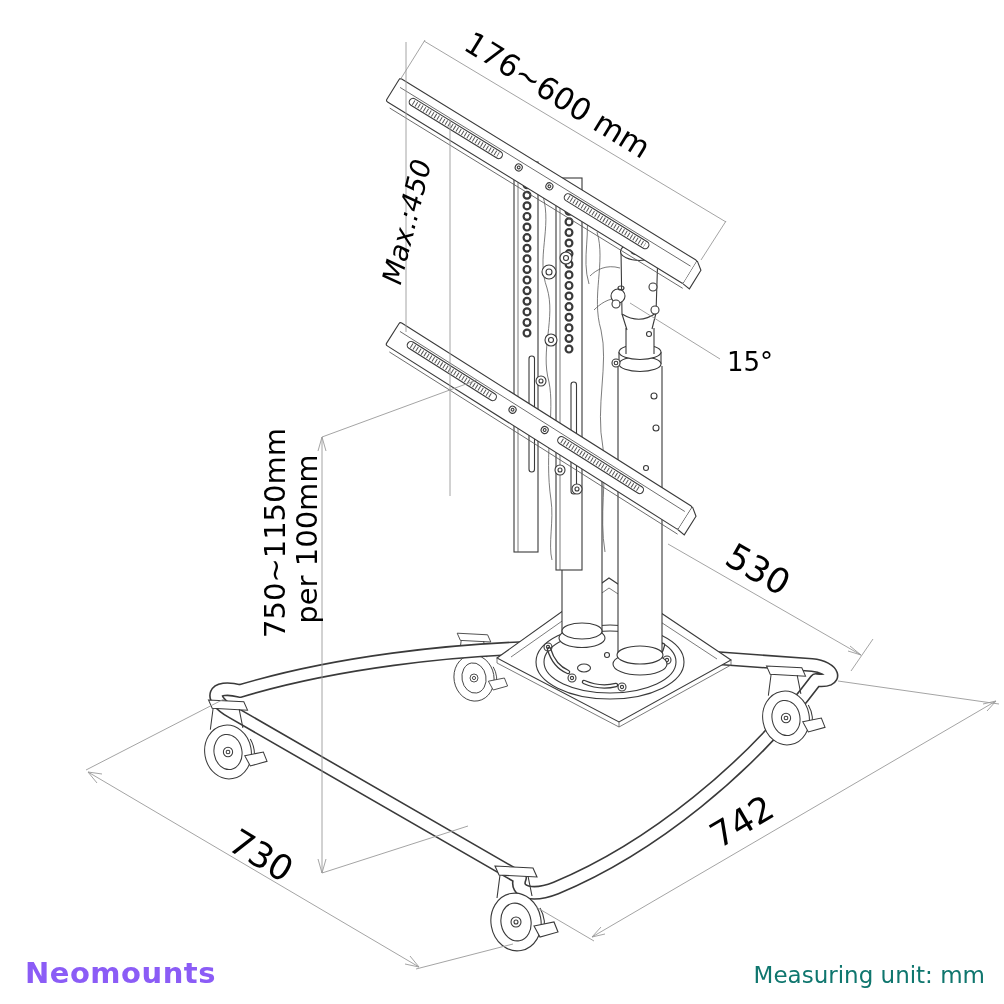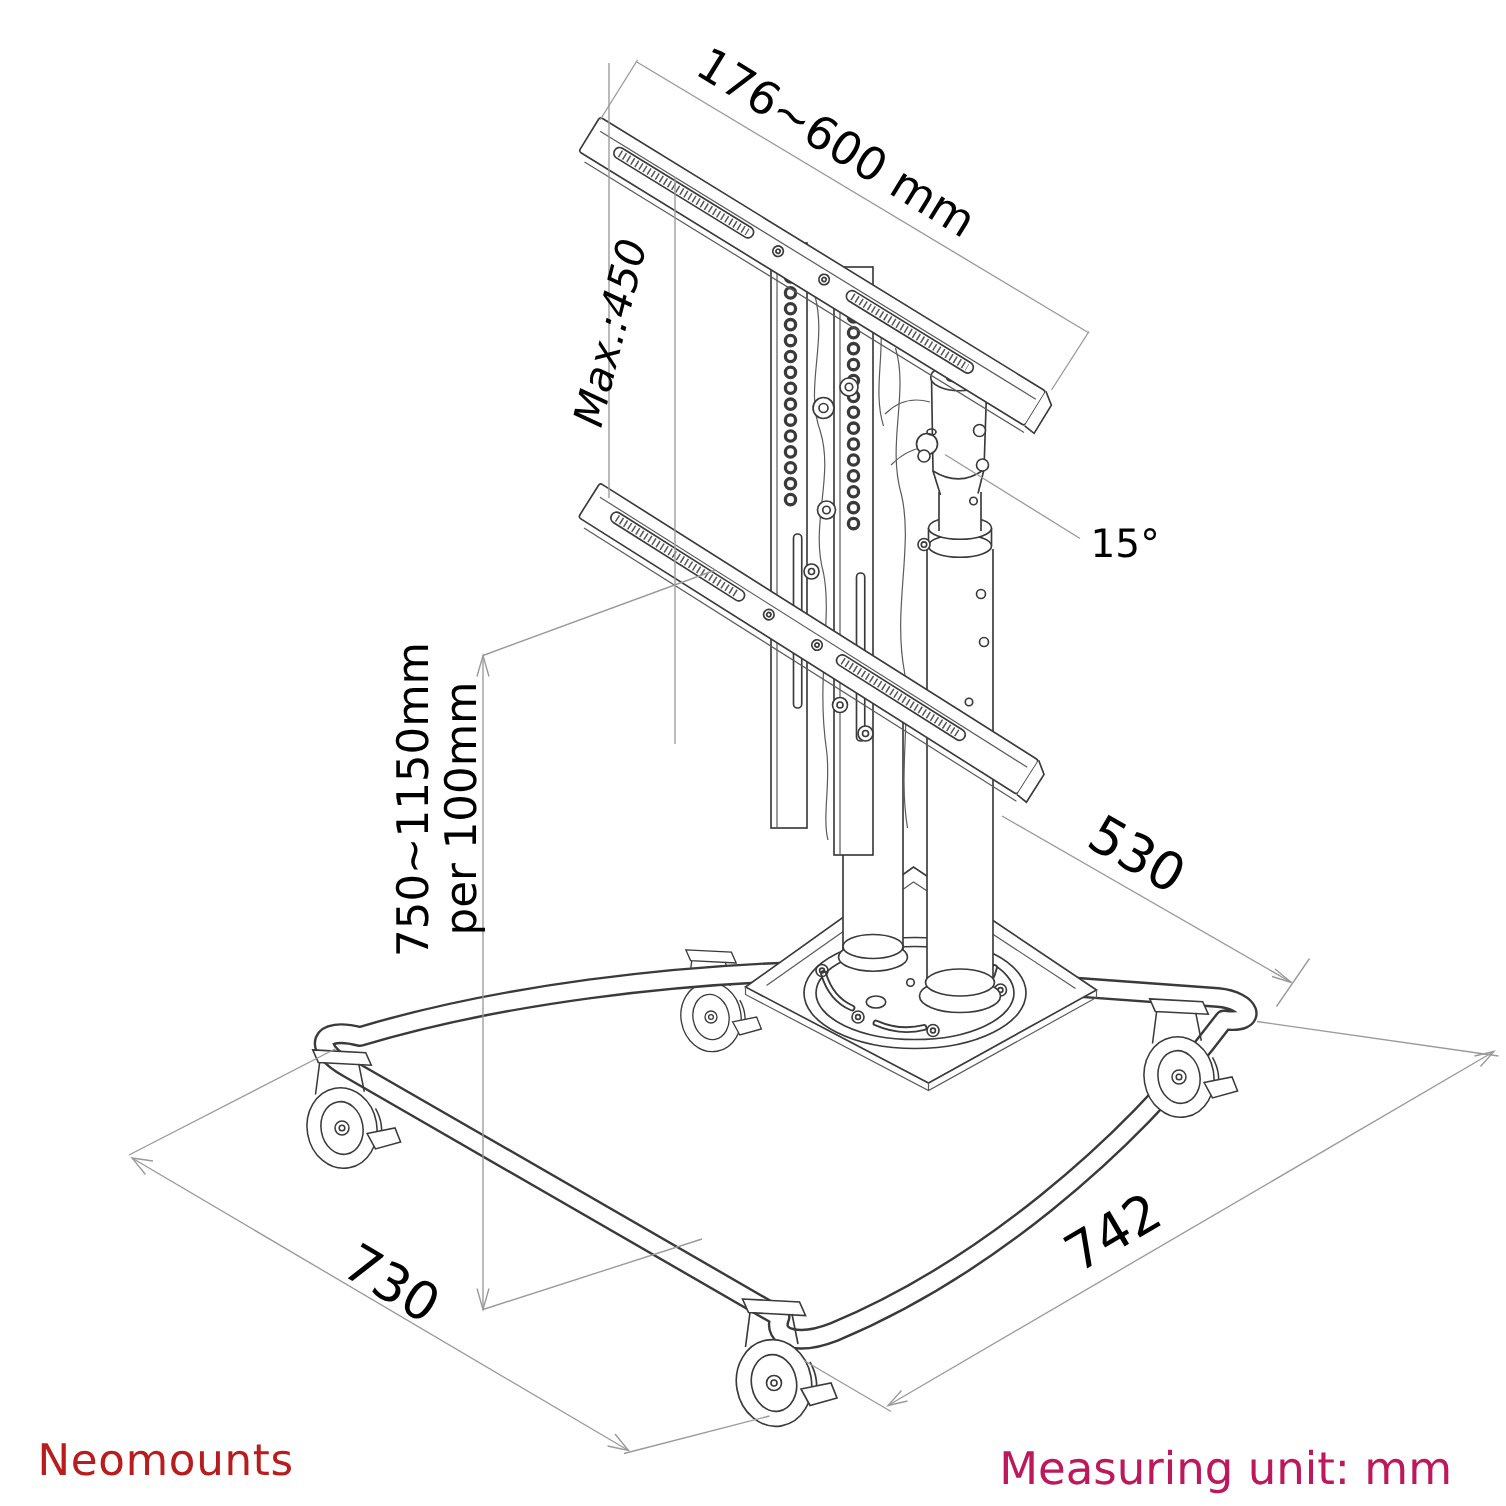--- a/index.html
+++ b/index.html
@@ -13,23 +13,23 @@
   .rimD{fill:none;stroke:#3a3a3a;stroke-width:14;stroke-linejoin:round;}
   .rimW{fill:none;stroke:#fff;stroke-width:10.8;stroke-linejoin:round;}
   .chainD{fill:none;stroke:#3a3a3a;stroke-width:9;stroke-dasharray:.1 10.5;stroke-linecap:round;}
   .chainW{fill:none;stroke:#fff;stroke-width:4.6;stroke-dasharray:.1 10.5;stroke-linecap:round;}
   .hatch{fill:none;stroke:#555;stroke-width:5;stroke-dasharray:1 2.2;}
   .slotD{fill:none;stroke:#3a3a3a;stroke-width:4.5;stroke-linecap:round;}
   .slotW{fill:none;stroke:#fff;stroke-width:2;stroke-linecap:round;}
   .lbl{fill:#000;}
   .mid{text-anchor:middle;}
   .ital{font-style:italic;}
-  .brand{position:absolute;left:25px;top:956px;font-size:29px;font-weight:400;
-         letter-spacing:.5px;color:#b91c1c;}
-  .unit{position:absolute;right:36px;top:962px;font-size:30px;color:#be185d;}
+  .brand{position:absolute;left:25px;top:956px;font-size:29px;font-weight:700;
+         letter-spacing:.5px;color:#8b5cf6;}
+  .unit{position:absolute;right:19px;top:962px;font-size:23px;color:#0f766e;}
 </style>
 </head>
 <body>
 
 <div class="stage">
 <svg width="1004" height="1004" viewBox="0 0 1004 1004">
 
   <defs>
     <g id="caster">
       <path class="lnf" d="M-21,-56 L17,-54 L21,-45 L-17,-47 Z"></path>

